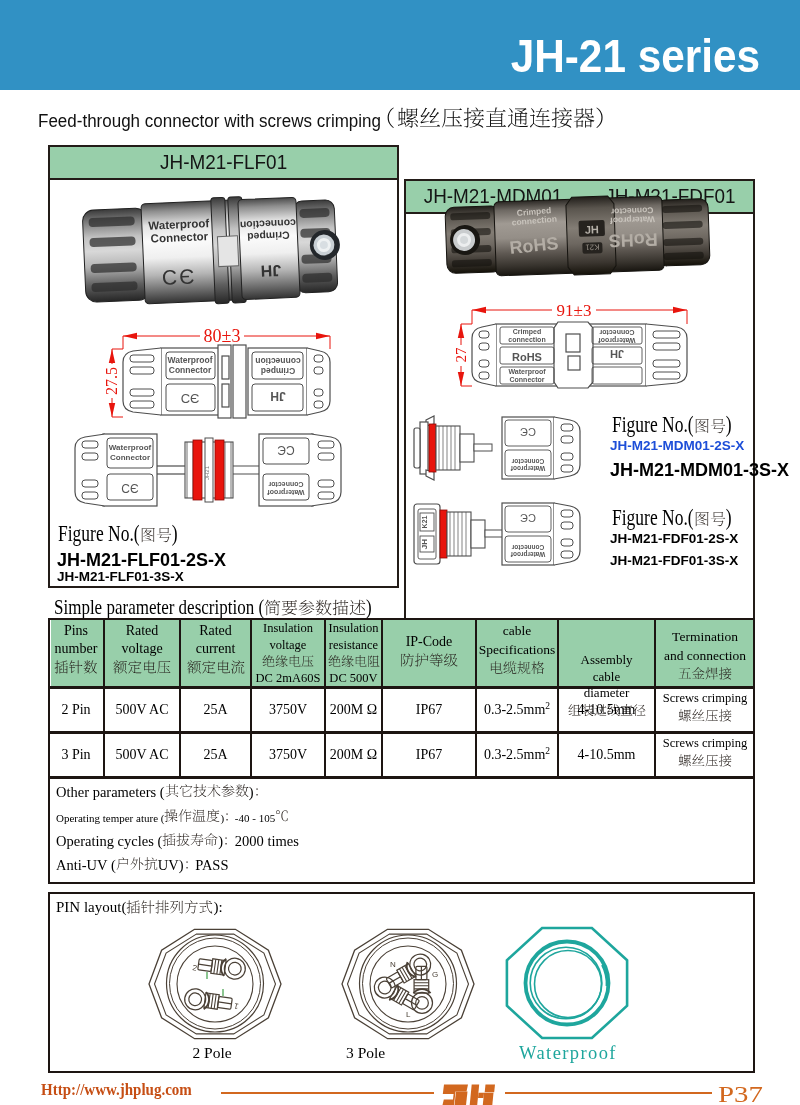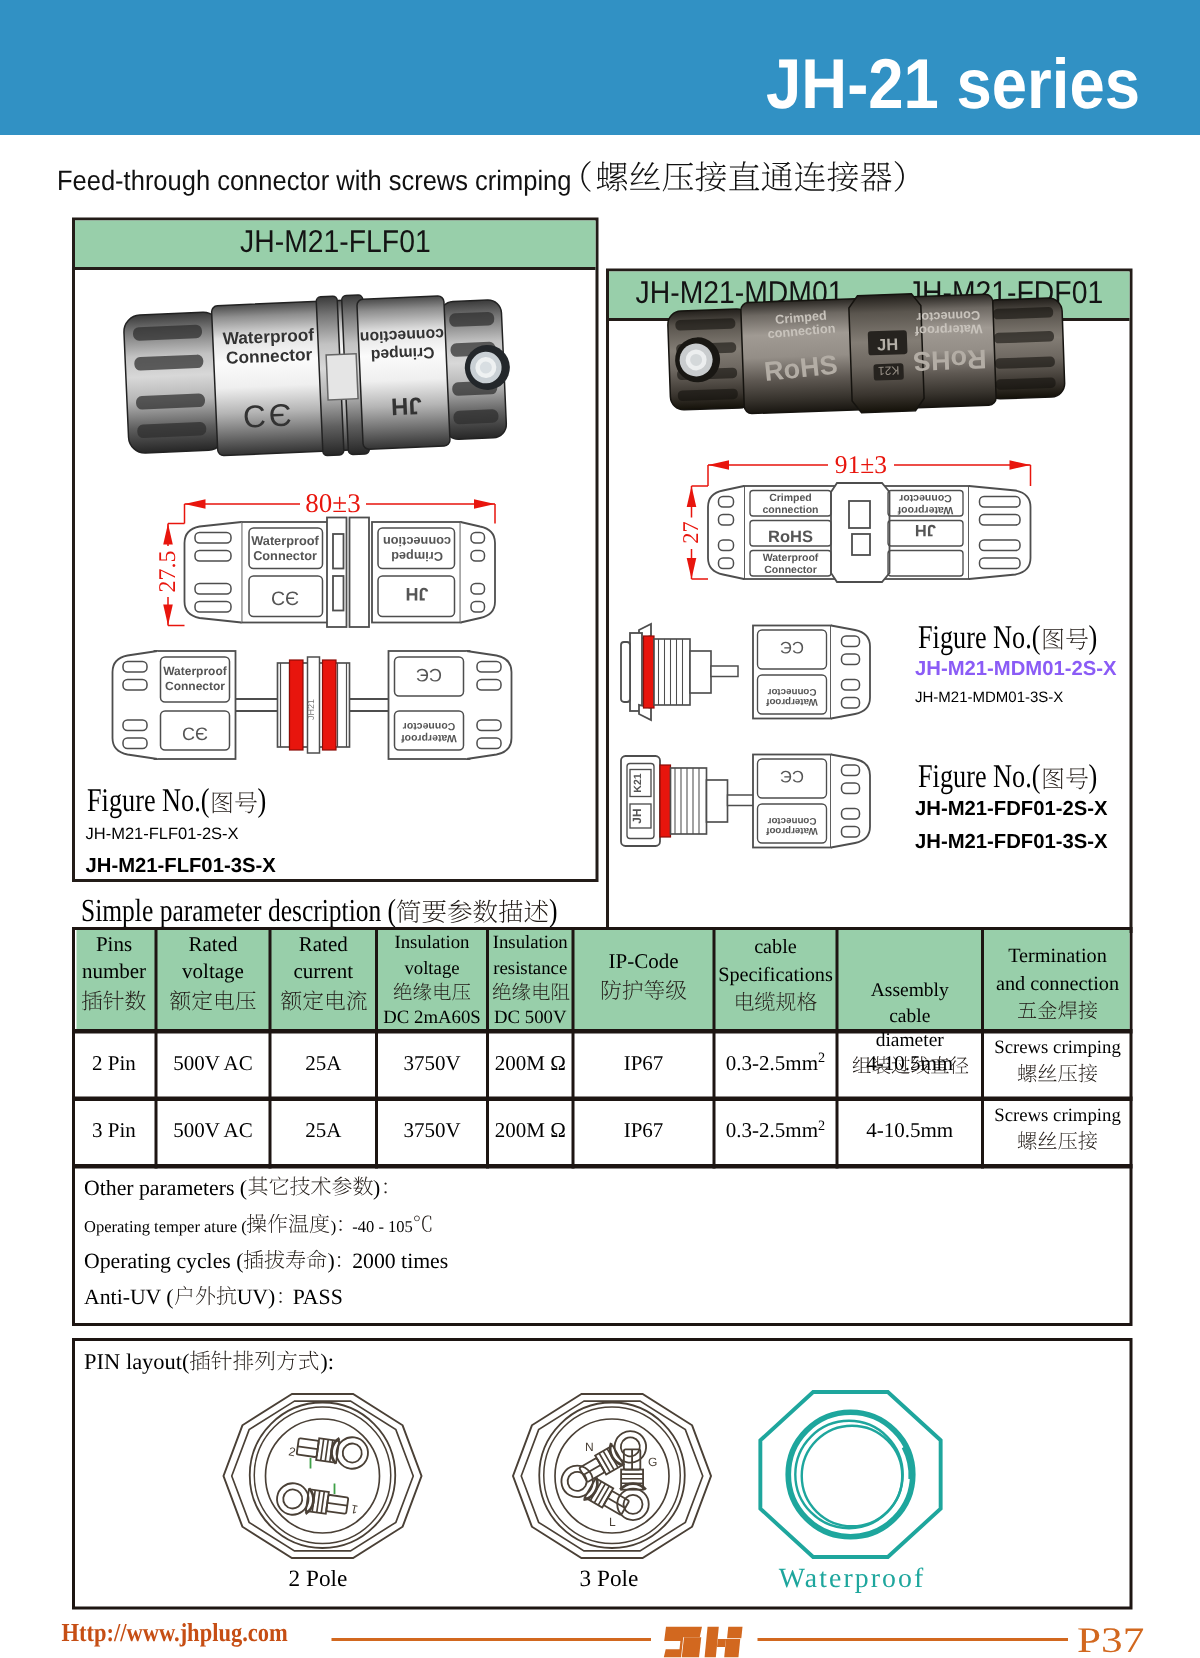--- a/index.html
+++ b/index.html
@@ -173,21 +173,21 @@
 <path d="M114,14 v56 M120,14 v56 M126,14 v56 M146,14 v56 M152,14 v56 M158,14 v56" stroke-width="0.8"></path>
 </g>
 <rect x="120" y="12" width="9" height="60" fill="#e8150d" stroke="#8d0c07" stroke-width="0.8"></rect>
 <rect x="142" y="12" width="9" height="60" fill="#e8150d" stroke="#8d0c07" stroke-width="0.8"></rect>
 <rect x="132" y="10" width="8" height="64" fill="#fff" stroke="#4e4e4e" stroke-width="1"></rect>
 <text x="136" y="45" font-size="6" fill="#777" text-anchor="middle" transform="rotate(-90 136 45)" font-family="Liberation Sans">JH21</text>
 </svg>
 <div class="abs serif" style="left:58px;top:525px;font-size:17.5px;color:#000;"><span style="display:inline-block;transform:scale(1,1.26);transform-origin:0 78%;">Figure No.(</span><svg width="32" height="20" viewBox="0 0 32 20" style="vertical-align:-4.0px" xmlns="http://www.w3.org/2000/svg">
       <path transform="translate(0,16.0)" d="M2.5 0.9Q2.5 0.9 2.5 1.0Q2.4 1.1 2.3 1.1Q2.2 1.2 2.0 1.2H1.8V-12.5V-12.9L2.6 -12.5H13.7V-12.0H2.5ZM13.2 -12.5 13.7 -13.0 14.8 -12.2Q14.8 -12.1 14.6 -12.0Q14.4 -11.9 14.1 -11.9V0.8Q14.1 0.8 14.0 0.9Q13.9 1.0 13.8 1.0Q13.6 1.1 13.5 1.1H13.4V-12.5ZM7.4 -11.3Q7.3 -11.1 6.8 -11.2Q6.5 -10.5 6.0 -9.7Q5.6 -8.9 4.9 -8.2Q4.3 -7.5 3.6 -6.9L3.4 -7.1Q4.1 -7.8 4.6 -8.6Q5.1 -9.4 5.5 -10.2Q5.9 -11.0 6.2 -11.8ZM6.7 -5.1Q7.7 -5.1 8.4 -5.0Q9.0 -4.8 9.4 -4.6Q9.8 -4.4 10.0 -4.2Q10.1 -4.0 10.1 -3.9Q10.1 -3.7 10.0 -3.6Q9.9 -3.5 9.7 -3.6Q9.3 -3.9 8.5 -4.2Q7.7 -4.6 6.7 -4.8ZM5.0 -3.2Q6.7 -3.0 7.9 -2.8Q9.0 -2.5 9.8 -2.2Q10.5 -1.9 10.8 -1.6Q11.2 -1.3 11.2 -1.1Q11.3 -0.9 11.1 -0.8Q11.0 -0.6 10.7 -0.7Q10.3 -1.1 9.4 -1.5Q8.5 -1.9 7.4 -2.3Q6.2 -2.6 4.9 -2.9ZM5.7 -9.7Q6.4 -8.6 7.5 -7.8Q8.6 -6.9 10.0 -6.3Q11.4 -5.8 12.9 -5.5L12.9 -5.3Q12.7 -5.3 12.5 -5.1Q12.3 -4.9 12.2 -4.7Q10.0 -5.3 8.2 -6.5Q6.4 -7.7 5.4 -9.6ZM10.3 -10.2 10.9 -10.7 11.8 -9.8Q11.7 -9.7 11.6 -9.7Q11.4 -9.7 11.1 -9.7Q9.9 -7.9 7.9 -6.5Q5.9 -5.1 3.3 -4.3L3.1 -4.6Q4.7 -5.2 6.1 -6.0Q7.6 -6.9 8.7 -7.9Q9.8 -9.0 10.4 -10.2ZM10.7 -10.2V-9.7H5.6L6.1 -10.2ZM13.7 -0.3V0.1H2.2V-0.3Z M21.7 -6.5Q21.6 -6.1 21.4 -5.6Q21.1 -5.0 20.9 -4.4Q20.6 -3.9 20.4 -3.5H20.6L20.1 -3.1L19.3 -3.9Q19.5 -4.0 19.7 -4.1Q20.0 -4.2 20.2 -4.2L19.8 -3.7Q20.0 -4.0 20.2 -4.6Q20.4 -5.1 20.7 -5.6Q20.9 -6.2 21.0 -6.5ZM28.0 -4.0 28.5 -4.5 29.5 -3.6Q29.3 -3.5 28.8 -3.4Q28.7 -2.5 28.5 -1.6Q28.2 -0.8 27.9 -0.2Q27.6 0.4 27.2 0.7Q26.9 0.9 26.5 1.1Q26.0 1.2 25.5 1.2Q25.5 1.0 25.5 0.9Q25.4 0.7 25.2 0.6Q25.0 0.5 24.5 0.4Q24.0 0.3 23.5 0.3L23.5 -0.0Q23.9 0.0 24.4 0.1Q25.0 0.1 25.5 0.1Q26.0 0.2 26.2 0.2Q26.4 0.2 26.6 0.1Q26.7 0.1 26.9 0.0Q27.1 -0.2 27.4 -0.8Q27.6 -1.3 27.9 -2.2Q28.1 -3.0 28.2 -4.0ZM28.7 -4.0V-3.5H20.1L20.3 -4.0ZM30.0 -7.5Q30.0 -7.5 30.1 -7.4Q30.2 -7.3 30.4 -7.1Q30.6 -7.0 30.8 -6.8Q31.1 -6.6 31.2 -6.4Q31.2 -6.2 30.8 -6.2H17.0L16.8 -6.6H29.3ZM27.6 -12.6 28.1 -13.1 29.2 -12.3Q29.1 -12.2 28.9 -12.1Q28.7 -12.0 28.5 -12.0V-8.0Q28.5 -8.0 28.4 -7.9Q28.3 -7.9 28.1 -7.8Q28.0 -7.8 27.9 -7.8H27.8V-12.6ZM20.3 -7.8Q20.3 -7.8 20.2 -7.7Q20.1 -7.6 20.0 -7.6Q19.8 -7.5 19.7 -7.5H19.6V-12.6V-13.0L20.4 -12.6H28.3V-12.1H20.3ZM28.2 -9.0V-8.5H20.0V-9.0Z" fill="#231c18"></path>
     </svg><span style="display:inline-block;transform:scale(1,1.26);transform-origin:0 78%;">)</span></div>
-<div class="abs" style="left:57px;top:550px;font-size:11px;font-weight:normal;color:#000;">JH-M21-FLF01-2S-X</div>
+<div class="abs" style="left:57px;top:550px;font-size:18px;font-weight:bold;color:#000;">JH-M21-FLF01-2S-X</div>
 <div class="abs" style="left:57px;top:569px;font-size:13.5px;font-weight:bold;color:#000;">JH-M21-FLF01-3S-X</div>
 <svg class="abs" style="left:445px;top:195px" width="265" height="82" viewBox="0 0 265 82" xmlns="http://www.w3.org/2000/svg">
 <defs>
 <linearGradient id="pgC" x1="0" y1="0" x2="0" y2="1">
  <stop offset="0" stop-color="#2b2824"></stop>
         <stop offset="0.12" stop-color="#6e6963"></stop>
  <stop offset="0.3" stop-color="#a09a93"></stop>
         <stop offset="0.5" stop-color="#948e87"></stop>
  <stop offset="0.7" stop-color="#5f5953"></stop>
         <stop offset="0.88" stop-color="#37332d"></stop>
@@ -356,22 +356,22 @@
 <path d="M78,0 L62,3 Q52,5 52,14 L52,48 Q52,57 62,59 L78,62" fill="#fff" stroke="#4e4e4e" stroke-width="1.2" transform="rotate(180 65.0 31.0)"></path>
       <rect x="59" y="7" width="12" height="7" rx="3" fill="none" stroke="#4e4e4e" stroke-width="1"></rect>
       <rect x="59" y="19" width="12" height="7" rx="3" fill="none" stroke="#4e4e4e" stroke-width="1"></rect>
       <rect x="59" y="36" width="12" height="7" rx="3" fill="none" stroke="#4e4e4e" stroke-width="1"></rect>
       <rect x="59" y="48" width="12" height="7" rx="3" fill="none" stroke="#4e4e4e" stroke-width="1"></rect>
 </g>
 </svg>
 <div class="abs serif" style="left:612px;top:416px;font-size:17.5px;color:#000;"><span style="display:inline-block;transform:scale(1,1.26);transform-origin:0 78%;">Figure No.(</span><svg width="32" height="20" viewBox="0 0 32 20" style="vertical-align:-4.0px" xmlns="http://www.w3.org/2000/svg">
       <path transform="translate(0,16.0)" d="M2.5 0.9Q2.5 0.9 2.5 1.0Q2.4 1.1 2.3 1.1Q2.2 1.2 2.0 1.2H1.8V-12.5V-12.9L2.6 -12.5H13.7V-12.0H2.5ZM13.2 -12.5 13.7 -13.0 14.8 -12.2Q14.8 -12.1 14.6 -12.0Q14.4 -11.9 14.1 -11.9V0.8Q14.1 0.8 14.0 0.9Q13.9 1.0 13.8 1.0Q13.6 1.1 13.5 1.1H13.4V-12.5ZM7.4 -11.3Q7.3 -11.1 6.8 -11.2Q6.5 -10.5 6.0 -9.7Q5.6 -8.9 4.9 -8.2Q4.3 -7.5 3.6 -6.9L3.4 -7.1Q4.1 -7.8 4.6 -8.6Q5.1 -9.4 5.5 -10.2Q5.9 -11.0 6.2 -11.8ZM6.7 -5.1Q7.7 -5.1 8.4 -5.0Q9.0 -4.8 9.4 -4.6Q9.8 -4.4 10.0 -4.2Q10.1 -4.0 10.1 -3.9Q10.1 -3.7 10.0 -3.6Q9.9 -3.5 9.7 -3.6Q9.3 -3.9 8.5 -4.2Q7.7 -4.6 6.7 -4.8ZM5.0 -3.2Q6.7 -3.0 7.9 -2.8Q9.0 -2.5 9.8 -2.2Q10.5 -1.9 10.8 -1.6Q11.2 -1.3 11.2 -1.1Q11.3 -0.9 11.1 -0.8Q11.0 -0.6 10.7 -0.7Q10.3 -1.1 9.4 -1.5Q8.5 -1.9 7.4 -2.3Q6.2 -2.6 4.9 -2.9ZM5.7 -9.7Q6.4 -8.6 7.5 -7.8Q8.6 -6.9 10.0 -6.3Q11.4 -5.8 12.9 -5.5L12.9 -5.3Q12.7 -5.3 12.5 -5.1Q12.3 -4.9 12.2 -4.7Q10.0 -5.3 8.2 -6.5Q6.4 -7.7 5.4 -9.6ZM10.3 -10.2 10.9 -10.7 11.8 -9.8Q11.7 -9.7 11.6 -9.7Q11.4 -9.7 11.1 -9.7Q9.9 -7.9 7.9 -6.5Q5.9 -5.1 3.3 -4.3L3.1 -4.6Q4.7 -5.2 6.1 -6.0Q7.6 -6.9 8.7 -7.9Q9.8 -9.0 10.4 -10.2ZM10.7 -10.2V-9.7H5.6L6.1 -10.2ZM13.7 -0.3V0.1H2.2V-0.3Z M21.7 -6.5Q21.6 -6.1 21.4 -5.6Q21.1 -5.0 20.9 -4.4Q20.6 -3.9 20.4 -3.5H20.6L20.1 -3.1L19.3 -3.9Q19.5 -4.0 19.7 -4.1Q20.0 -4.2 20.2 -4.2L19.8 -3.7Q20.0 -4.0 20.2 -4.6Q20.4 -5.1 20.7 -5.6Q20.9 -6.2 21.0 -6.5ZM28.0 -4.0 28.5 -4.5 29.5 -3.6Q29.3 -3.5 28.8 -3.4Q28.7 -2.5 28.5 -1.6Q28.2 -0.8 27.9 -0.2Q27.6 0.4 27.2 0.7Q26.9 0.9 26.5 1.1Q26.0 1.2 25.5 1.2Q25.5 1.0 25.5 0.9Q25.4 0.7 25.2 0.6Q25.0 0.5 24.5 0.4Q24.0 0.3 23.5 0.3L23.5 -0.0Q23.9 0.0 24.4 0.1Q25.0 0.1 25.5 0.1Q26.0 0.2 26.2 0.2Q26.4 0.2 26.6 0.1Q26.7 0.1 26.9 0.0Q27.1 -0.2 27.4 -0.8Q27.6 -1.3 27.9 -2.2Q28.1 -3.0 28.2 -4.0ZM28.7 -4.0V-3.5H20.1L20.3 -4.0ZM30.0 -7.5Q30.0 -7.5 30.1 -7.4Q30.2 -7.3 30.4 -7.1Q30.6 -7.0 30.8 -6.8Q31.1 -6.6 31.2 -6.4Q31.2 -6.2 30.8 -6.2H17.0L16.8 -6.6H29.3ZM27.6 -12.6 28.1 -13.1 29.2 -12.3Q29.1 -12.2 28.9 -12.1Q28.7 -12.0 28.5 -12.0V-8.0Q28.5 -8.0 28.4 -7.9Q28.3 -7.9 28.1 -7.8Q28.0 -7.8 27.9 -7.8H27.8V-12.6ZM20.3 -7.8Q20.3 -7.8 20.2 -7.7Q20.1 -7.6 20.0 -7.6Q19.8 -7.5 19.7 -7.5H19.6V-12.6V-13.0L20.4 -12.6H28.3V-12.1H20.3ZM28.2 -9.0V-8.5H20.0V-9.0Z" fill="#231c18"></path>
     </svg><span style="display:inline-block;transform:scale(1,1.26);transform-origin:0 78%;">)</span></div>
-<div class="abs" style="left:610px;top:438px;font-size:13.5px;font-weight:bold;color:#8b5cf6;">JH-M21-MDM01-2S-X</div>
-<div class="abs" style="left:610px;top:460px;font-size:10px;font-weight:normal;color:#000;">JH-M21-MDM01-3S-X</div>
+<div class="abs" style="left:610px;top:438px;font-size:13.5px;font-weight:bold;color:#1d4ed8;">JH-M21-MDM01-2S-X</div>
+<div class="abs" style="left:610px;top:460px;font-size:18px;font-weight:bold;color:#000;">JH-M21-MDM01-3S-X</div>
 <div class="abs serif" style="left:612px;top:509px;font-size:17.5px;color:#000;"><span style="display:inline-block;transform:scale(1,1.26);transform-origin:0 78%;">Figure No.(</span><svg width="32" height="20" viewBox="0 0 32 20" style="vertical-align:-4.0px" xmlns="http://www.w3.org/2000/svg">
       <path transform="translate(0,16.0)" d="M2.5 0.9Q2.5 0.9 2.5 1.0Q2.4 1.1 2.3 1.1Q2.2 1.2 2.0 1.2H1.8V-12.5V-12.9L2.6 -12.5H13.7V-12.0H2.5ZM13.2 -12.5 13.7 -13.0 14.8 -12.2Q14.8 -12.1 14.6 -12.0Q14.4 -11.9 14.1 -11.9V0.8Q14.1 0.8 14.0 0.9Q13.9 1.0 13.8 1.0Q13.6 1.1 13.5 1.1H13.4V-12.5ZM7.4 -11.3Q7.3 -11.1 6.8 -11.2Q6.5 -10.5 6.0 -9.7Q5.6 -8.9 4.9 -8.2Q4.3 -7.5 3.6 -6.9L3.4 -7.1Q4.1 -7.8 4.6 -8.6Q5.1 -9.4 5.5 -10.2Q5.9 -11.0 6.2 -11.8ZM6.7 -5.1Q7.7 -5.1 8.4 -5.0Q9.0 -4.8 9.4 -4.6Q9.8 -4.4 10.0 -4.2Q10.1 -4.0 10.1 -3.9Q10.1 -3.7 10.0 -3.6Q9.9 -3.5 9.7 -3.6Q9.3 -3.9 8.5 -4.2Q7.7 -4.6 6.7 -4.8ZM5.0 -3.2Q6.7 -3.0 7.9 -2.8Q9.0 -2.5 9.8 -2.2Q10.5 -1.9 10.8 -1.6Q11.2 -1.3 11.2 -1.1Q11.3 -0.9 11.1 -0.8Q11.0 -0.6 10.7 -0.7Q10.3 -1.1 9.4 -1.5Q8.5 -1.9 7.4 -2.3Q6.2 -2.6 4.9 -2.9ZM5.7 -9.7Q6.4 -8.6 7.5 -7.8Q8.6 -6.9 10.0 -6.3Q11.4 -5.8 12.9 -5.5L12.9 -5.3Q12.7 -5.3 12.5 -5.1Q12.3 -4.9 12.2 -4.7Q10.0 -5.3 8.2 -6.5Q6.4 -7.7 5.4 -9.6ZM10.3 -10.2 10.9 -10.7 11.8 -9.8Q11.7 -9.7 11.6 -9.7Q11.4 -9.7 11.1 -9.7Q9.9 -7.9 7.9 -6.5Q5.9 -5.1 3.3 -4.3L3.1 -4.6Q4.7 -5.2 6.1 -6.0Q7.6 -6.9 8.7 -7.9Q9.8 -9.0 10.4 -10.2ZM10.7 -10.2V-9.7H5.6L6.1 -10.2ZM13.7 -0.3V0.1H2.2V-0.3Z M21.7 -6.5Q21.6 -6.1 21.4 -5.6Q21.1 -5.0 20.9 -4.4Q20.6 -3.9 20.4 -3.5H20.6L20.1 -3.1L19.3 -3.9Q19.5 -4.0 19.7 -4.1Q20.0 -4.2 20.2 -4.2L19.8 -3.7Q20.0 -4.0 20.2 -4.6Q20.4 -5.1 20.7 -5.6Q20.9 -6.2 21.0 -6.5ZM28.0 -4.0 28.5 -4.5 29.5 -3.6Q29.3 -3.5 28.8 -3.4Q28.7 -2.5 28.5 -1.6Q28.2 -0.8 27.9 -0.2Q27.6 0.4 27.2 0.7Q26.9 0.9 26.5 1.1Q26.0 1.2 25.5 1.2Q25.5 1.0 25.5 0.9Q25.4 0.7 25.2 0.6Q25.0 0.5 24.5 0.4Q24.0 0.3 23.5 0.3L23.5 -0.0Q23.9 0.0 24.4 0.1Q25.0 0.1 25.5 0.1Q26.0 0.2 26.2 0.2Q26.4 0.2 26.6 0.1Q26.7 0.1 26.9 0.0Q27.1 -0.2 27.4 -0.8Q27.6 -1.3 27.9 -2.2Q28.1 -3.0 28.2 -4.0ZM28.7 -4.0V-3.5H20.1L20.3 -4.0ZM30.0 -7.5Q30.0 -7.5 30.1 -7.4Q30.2 -7.3 30.4 -7.1Q30.6 -7.0 30.8 -6.8Q31.1 -6.6 31.2 -6.4Q31.2 -6.2 30.8 -6.2H17.0L16.8 -6.6H29.3ZM27.6 -12.6 28.1 -13.1 29.2 -12.3Q29.1 -12.2 28.9 -12.1Q28.7 -12.0 28.5 -12.0V-8.0Q28.5 -8.0 28.4 -7.9Q28.3 -7.9 28.1 -7.8Q28.0 -7.8 27.9 -7.8H27.8V-12.6ZM20.3 -7.8Q20.3 -7.8 20.2 -7.7Q20.1 -7.6 20.0 -7.6Q19.8 -7.5 19.7 -7.5H19.6V-12.6V-13.0L20.4 -12.6H28.3V-12.1H20.3ZM28.2 -9.0V-8.5H20.0V-9.0Z" fill="#231c18"></path>
     </svg><span style="display:inline-block;transform:scale(1,1.26);transform-origin:0 78%;">)</span></div>
 <div class="abs" style="left:610px;top:531px;font-size:13.5px;font-weight:bold;color:#000;">JH-M21-FDF01-2S-X</div>
 <div class="abs" style="left:610px;top:553px;font-size:13.5px;font-weight:bold;color:#000;">JH-M21-FDF01-3S-X</div>
 <div class="abs serif" style="left:54px;top:597px;font-size:17px;color:#000;"><span style="display:inline-block;transform:scale(1,1.26);transform-origin:0 78%;">Simple parameter description (</span><svg width="102" height="21" viewBox="0 0 102 21" style="vertical-align:-4.2px" xmlns="http://www.w3.org/2000/svg">
       <path transform="translate(0,17.0)" d="M15.0 -13.1Q15.0 -13.1 15.1 -13.0Q15.3 -12.9 15.5 -12.7Q15.7 -12.6 15.9 -12.4Q16.1 -12.2 16.3 -12.0Q16.2 -11.7 15.8 -11.7H9.7V-12.2H14.3ZM7.6 -13.0Q7.6 -13.0 7.8 -12.8Q8.0 -12.7 8.2 -12.5Q8.5 -12.2 8.7 -12.0Q8.6 -11.7 8.3 -11.7H2.9V-12.2H7.0ZM11.4 -12.0Q12.0 -11.8 12.4 -11.5Q12.7 -11.3 12.9 -11.0Q13.1 -10.7 13.1 -10.5Q13.1 -10.3 13.0 -10.1Q12.9 -9.9 12.7 -9.9Q12.5 -9.9 12.3 -10.0Q12.3 -10.5 11.9 -11.0Q11.6 -11.6 11.2 -11.9ZM11.5 -13.7Q11.4 -13.6 11.3 -13.5Q11.1 -13.4 10.8 -13.5Q10.3 -12.4 9.6 -11.4Q9.0 -10.5 8.2 -9.8L7.9 -10.0Q8.6 -10.8 9.2 -11.9Q9.8 -13.0 10.2 -14.2ZM4.5 -12.0Q5.1 -11.7 5.5 -11.5Q5.8 -11.2 6.0 -10.9Q6.2 -10.6 6.2 -10.4Q6.2 -10.1 6.1 -10.0Q6.0 -9.8 5.8 -9.8Q5.7 -9.8 5.5 -9.9Q5.4 -10.4 5.1 -11.0Q4.7 -11.5 4.3 -11.8ZM4.8 -13.8Q4.7 -13.7 4.6 -13.6Q4.4 -13.5 4.1 -13.5Q3.6 -12.1 2.7 -10.7Q1.9 -9.4 1.0 -8.4L0.7 -8.6Q1.2 -9.3 1.7 -10.2Q2.3 -11.1 2.7 -12.2Q3.2 -13.2 3.5 -14.3ZM14.0 -9.4V-8.8H6.1L6.0 -9.4ZM3.3 -10.4Q4.0 -10.1 4.5 -9.8Q4.9 -9.5 5.1 -9.1Q5.3 -8.8 5.3 -8.5Q5.4 -8.3 5.3 -8.1Q5.2 -7.9 5.0 -7.9Q4.8 -7.8 4.6 -8.0Q4.5 -8.4 4.3 -8.8Q4.1 -9.2 3.8 -9.6Q3.5 -10.0 3.1 -10.2ZM3.8 -8.3Q3.8 -8.1 3.7 -8.0Q3.5 -7.9 3.2 -7.8V0.9Q3.2 1.0 3.1 1.1Q3.0 1.1 2.9 1.2Q2.8 1.2 2.6 1.2H2.4V-8.4ZM13.5 -9.4 14.0 -9.9 15.2 -9.0Q15.1 -8.9 14.9 -8.8Q14.7 -8.7 14.4 -8.7V-0.1Q14.4 0.2 14.3 0.5Q14.2 0.8 13.9 1.0Q13.6 1.2 12.9 1.2Q12.9 1.1 12.8 0.9Q12.7 0.7 12.5 0.6Q12.3 0.5 11.9 0.5Q11.6 0.4 11.0 0.3V0.0Q11.0 0.0 11.3 0.1Q11.5 0.1 12.0 0.1Q12.4 0.1 12.7 0.2Q13.1 0.2 13.2 0.2Q13.5 0.2 13.6 0.1Q13.7 0.0 13.7 -0.2V-9.4ZM10.8 -1.9V-1.4H6.1V-1.9ZM10.8 -6.9V-6.4H6.1V-6.9ZM10.8 -4.4V-3.9H6.1V-4.4ZM10.2 -6.9 10.7 -7.5 11.8 -6.6Q11.7 -6.5 11.5 -6.4Q11.4 -6.4 11.1 -6.3V-0.8Q11.1 -0.8 11.0 -0.7Q10.9 -0.6 10.8 -0.6Q10.6 -0.5 10.5 -0.5H10.4V-6.9ZM5.7 -7.4 6.6 -6.9H6.4V-0.6Q6.4 -0.6 6.3 -0.4Q6.1 -0.3 5.8 -0.3H5.7V-6.9Z M21.6 -2.5Q23.8 -2.1 25.5 -1.7Q27.1 -1.4 28.3 -1.0Q29.5 -0.6 30.2 -0.3Q31.0 0.0 31.3 0.3Q31.7 0.5 31.9 0.7Q32.0 0.9 31.9 1.0Q31.8 1.1 31.6 1.1Q31.4 1.1 31.1 1.0Q30.1 0.4 28.5 -0.1Q27.0 -0.7 25.1 -1.2Q23.2 -1.7 21.1 -2.2ZM21.1 -2.2Q21.5 -2.6 22.0 -3.2Q22.6 -3.9 23.1 -4.6Q23.6 -5.3 24.1 -5.9Q24.6 -6.6 24.8 -7.0L26.1 -6.5Q26.0 -6.3 25.8 -6.3Q25.6 -6.2 25.2 -6.3L25.5 -6.5Q25.2 -6.1 24.8 -5.5Q24.4 -5.0 23.9 -4.4Q23.4 -3.8 22.9 -3.2Q22.4 -2.6 22.0 -2.2ZM29.1 -4.7Q28.6 -3.5 27.9 -2.6Q27.3 -1.7 26.3 -1.0Q25.4 -0.4 24.1 0.1Q22.9 0.6 21.3 0.9Q19.7 1.2 17.8 1.3L17.7 1.0Q20.6 0.6 22.7 -0.0Q24.8 -0.7 26.2 -1.9Q27.6 -3.1 28.3 -5.0H29.1ZM31.9 -5.9Q31.9 -5.9 32.0 -5.8Q32.1 -5.7 32.4 -5.6Q32.6 -5.4 32.8 -5.2Q33.0 -5.0 33.2 -4.8Q33.1 -4.6 32.8 -4.6H18.0L17.8 -5.1H31.2ZM20.3 -6.6Q20.3 -6.6 20.2 -6.5Q20.1 -6.5 20.0 -6.4Q19.9 -6.4 19.7 -6.4H19.6V-10.9V-11.4L20.4 -10.9H31.0V-10.4H20.3ZM30.4 -10.9 31.0 -11.5 32.1 -10.6Q32.0 -10.5 31.8 -10.4Q31.6 -10.3 31.4 -10.3V-6.9Q31.4 -6.8 31.3 -6.7Q31.1 -6.7 31.0 -6.6Q30.9 -6.5 30.7 -6.5H30.6V-10.9ZM31.0 -7.8V-7.3H20.1V-7.8ZM27.7 -13.1V-7.4H26.9V-13.1ZM24.0 -13.1V-7.4H23.2V-13.1ZM31.8 -14.0Q31.8 -14.0 32.0 -13.9Q32.1 -13.8 32.3 -13.6Q32.5 -13.5 32.7 -13.3Q32.9 -13.1 33.1 -12.9Q33.1 -12.6 32.7 -12.6H18.1L17.9 -13.1H31.1Z M42.7 -13.4Q42.7 -13.3 42.4 -13.2Q42.2 -13.2 41.8 -13.3L42.2 -13.4Q41.8 -13.1 41.2 -12.7Q40.6 -12.3 39.9 -11.9Q39.1 -11.4 38.3 -11.1Q37.6 -10.7 36.8 -10.4L36.8 -10.6H37.3Q37.3 -10.2 37.2 -10.0Q37.1 -9.7 37.0 -9.6L36.3 -10.7Q36.3 -10.7 36.4 -10.8Q36.6 -10.8 36.7 -10.8Q37.3 -11.1 38.0 -11.5Q38.7 -11.9 39.4 -12.4Q40.1 -12.9 40.6 -13.3Q41.2 -13.8 41.5 -14.1ZM36.7 -10.8Q37.4 -10.8 38.6 -10.8Q39.7 -10.8 41.1 -10.9Q42.6 -10.9 44.2 -11.0Q45.8 -11.1 47.5 -11.2L47.5 -10.9Q45.7 -10.6 43.0 -10.4Q40.3 -10.1 37.0 -9.9ZM48.4 -2.3Q48.2 -2.1 47.8 -2.4Q46.9 -1.7 45.6 -1.1Q44.3 -0.5 42.8 0.0Q41.3 0.5 39.7 0.8Q38.1 1.1 36.6 1.3L36.5 1.0Q38.0 0.7 39.5 0.3Q41.1 -0.1 42.5 -0.6Q44.0 -1.1 45.3 -1.8Q46.5 -2.5 47.4 -3.2ZM46.2 -4.3Q46.1 -4.1 45.6 -4.3Q44.9 -3.7 43.9 -3.2Q42.9 -2.7 41.8 -2.2Q40.6 -1.8 39.4 -1.4Q38.2 -1.0 37.0 -0.8L36.9 -1.1Q38.0 -1.4 39.2 -1.8Q40.3 -2.2 41.4 -2.8Q42.6 -3.3 43.5 -3.9Q44.5 -4.5 45.2 -5.1ZM44.1 -6.5Q44.0 -6.2 43.5 -6.4Q43.0 -5.8 42.2 -5.3Q41.5 -4.7 40.6 -4.3Q39.6 -3.8 38.7 -3.4Q37.7 -3.0 36.7 -2.8L36.6 -3.0Q37.5 -3.4 38.4 -3.8Q39.3 -4.2 40.2 -4.8Q41.0 -5.3 41.8 -5.9Q42.5 -6.5 43.0 -7.2ZM44.5 -8.3Q45.2 -7.5 46.2 -6.8Q47.2 -6.1 48.3 -5.6Q49.5 -5.0 50.5 -4.7L50.5 -4.5Q50.2 -4.5 50.0 -4.4Q49.8 -4.2 49.7 -3.9Q48.7 -4.4 47.7 -5.0Q46.7 -5.6 45.8 -6.4Q44.9 -7.2 44.3 -8.1ZM42.8 -9.7Q42.7 -9.6 42.6 -9.5Q42.4 -9.5 42.1 -9.5Q41.4 -8.5 40.3 -7.4Q39.2 -6.3 37.8 -5.3Q36.4 -4.3 34.8 -3.7L34.6 -3.9Q36.1 -4.7 37.4 -5.7Q38.8 -6.8 39.8 -8.0Q40.9 -9.2 41.5 -10.3ZM48.9 -9.2Q48.9 -9.2 49.0 -9.1Q49.2 -9.0 49.4 -8.8Q49.6 -8.7 49.8 -8.5Q50.0 -8.3 50.2 -8.1Q50.1 -7.8 49.8 -7.8H35.0L34.9 -8.3H48.2ZM44.8 -12.8Q45.9 -12.5 46.6 -12.1Q47.3 -11.6 47.8 -11.2Q48.2 -10.8 48.4 -10.5Q48.6 -10.2 48.5 -9.9Q48.5 -9.7 48.3 -9.6Q48.2 -9.6 47.9 -9.7Q47.7 -10.2 47.1 -10.7Q46.5 -11.3 45.9 -11.8Q45.2 -12.3 44.6 -12.6Z M58.6 -5.0V-4.5H51.9L51.7 -5.0ZM58.1 -5.0 58.6 -5.5 59.6 -4.6Q59.4 -4.4 58.9 -4.4Q58.4 -3.0 57.6 -1.9Q56.7 -0.7 55.4 0.0Q54.1 0.8 52.1 1.2L52.0 1.0Q54.8 0.2 56.2 -1.3Q57.7 -2.7 58.2 -5.0ZM53.0 -2.7Q54.3 -2.5 55.3 -2.2Q56.2 -2.0 56.9 -1.7Q57.5 -1.4 57.9 -1.1Q58.3 -0.8 58.5 -0.6Q58.7 -0.3 58.7 -0.1Q58.7 0.1 58.6 0.1Q58.4 0.2 58.2 0.1Q57.8 -0.3 57.2 -0.7Q56.5 -1.1 55.8 -1.4Q55.0 -1.8 54.3 -2.0Q53.5 -2.3 52.8 -2.4ZM52.8 -2.4Q53.1 -2.8 53.5 -3.3Q53.8 -3.9 54.2 -4.5Q54.5 -5.2 54.8 -5.7Q55.1 -6.3 55.2 -6.7L56.6 -6.3Q56.5 -6.1 56.3 -6.0Q56.1 -5.9 55.7 -6.0L56.0 -6.2Q55.7 -5.7 55.4 -5.0Q55.0 -4.4 54.5 -3.7Q54.1 -3.0 53.7 -2.4ZM66.2 -11.2Q66.2 -11.2 66.3 -11.1Q66.5 -11.0 66.6 -10.8Q66.8 -10.7 67.1 -10.5Q67.3 -10.3 67.5 -10.1Q67.4 -9.8 67.0 -9.8H61.1V-10.3H65.5ZM63.2 -13.8Q63.1 -13.6 63.0 -13.5Q62.8 -13.4 62.5 -13.4Q62.1 -11.3 61.3 -9.3Q60.6 -7.3 59.5 -6.0L59.2 -6.1Q59.8 -7.1 60.3 -8.4Q60.8 -9.7 61.1 -11.2Q61.5 -12.6 61.7 -14.1ZM65.8 -10.3Q65.6 -8.2 65.2 -6.5Q64.7 -4.7 63.9 -3.3Q63.0 -1.9 61.7 -0.8Q60.3 0.3 58.4 1.2L58.2 1.0Q60.0 0.0 61.2 -1.1Q62.4 -2.3 63.2 -3.7Q64.0 -5.1 64.4 -6.7Q64.8 -8.4 64.9 -10.3ZM61.1 -10.0Q61.5 -7.7 62.2 -5.7Q63.0 -3.7 64.2 -2.1Q65.5 -0.5 67.5 0.6L67.4 0.7Q67.2 0.8 67.0 0.9Q66.7 1.0 66.6 1.3Q64.8 0.1 63.6 -1.6Q62.5 -3.2 61.8 -5.2Q61.2 -7.2 60.8 -9.5ZM59.4 -13.1Q59.4 -13.0 59.2 -12.9Q59.1 -12.8 58.8 -12.9Q58.5 -12.4 58.0 -11.8Q57.6 -11.3 57.3 -10.9L57.0 -11.1Q57.3 -11.6 57.6 -12.3Q57.9 -13.0 58.2 -13.7ZM52.8 -13.4Q53.4 -13.2 53.8 -12.8Q54.2 -12.5 54.4 -12.2Q54.6 -11.9 54.6 -11.6Q54.6 -11.4 54.5 -11.2Q54.4 -11.1 54.2 -11.0Q54.1 -11.0 53.9 -11.2Q53.8 -11.7 53.4 -12.3Q53.0 -12.9 52.6 -13.3ZM56.1 -9.9Q57.1 -9.6 57.7 -9.2Q58.3 -8.9 58.6 -8.5Q58.9 -8.1 59.1 -7.8Q59.2 -7.5 59.2 -7.3Q59.1 -7.1 58.9 -7.1Q58.8 -7.0 58.5 -7.1Q58.3 -7.5 57.9 -8.0Q57.5 -8.5 56.9 -9.0Q56.4 -9.5 55.9 -9.8ZM56.2 -10.4Q55.5 -9.1 54.4 -8.1Q53.3 -7.1 51.8 -6.3L51.6 -6.6Q52.9 -7.4 53.8 -8.5Q54.7 -9.5 55.3 -10.7H56.2ZM56.8 -14.0Q56.8 -13.8 56.7 -13.7Q56.6 -13.6 56.2 -13.5V-7.0Q56.2 -6.9 56.1 -6.8Q56.0 -6.8 55.9 -6.7Q55.8 -6.6 55.7 -6.6H55.5V-14.2ZM59.1 -11.5Q59.1 -11.5 59.3 -11.3Q59.5 -11.2 59.8 -10.9Q60.1 -10.7 60.3 -10.5Q60.2 -10.2 59.9 -10.2H52.0L51.9 -10.7H58.4Z M68.8 -10.6H72.9L73.5 -11.4Q73.5 -11.4 73.6 -11.3Q73.7 -11.2 73.9 -11.0Q74.1 -10.9 74.3 -10.7Q74.5 -10.5 74.7 -10.3Q74.6 -10.1 74.3 -10.1H68.9ZM74.2 -11.4H82.3L83.0 -12.2Q83.0 -12.2 83.1 -12.1Q83.2 -12.0 83.5 -11.9Q83.7 -11.7 83.9 -11.5Q84.1 -11.3 84.3 -11.1Q84.2 -10.9 83.8 -10.9H74.3ZM71.3 -14.2 72.7 -14.0Q72.7 -13.8 72.5 -13.7Q72.4 -13.6 72.1 -13.5V-0.1Q72.1 0.2 72.0 0.5Q71.9 0.8 71.6 1.0Q71.3 1.2 70.7 1.2Q70.7 1.1 70.6 0.9Q70.5 0.7 70.4 0.6Q70.2 0.5 69.9 0.4Q69.6 0.4 69.1 0.3V0.0Q69.1 0.0 69.3 0.1Q69.6 0.1 69.9 0.1Q70.2 0.1 70.5 0.1Q70.8 0.2 70.9 0.2Q71.2 0.2 71.2 0.1Q71.3 0.0 71.3 -0.2ZM68.7 -5.2Q69.2 -5.3 70.1 -5.7Q70.9 -6.0 72.1 -6.5Q73.2 -6.9 74.4 -7.4L74.5 -7.2Q73.6 -6.7 72.4 -6.0Q71.1 -5.3 69.6 -4.5Q69.5 -4.2 69.3 -4.1ZM76.7 -14.0 78.0 -13.8Q78.0 -13.6 77.8 -13.5Q77.7 -13.4 77.4 -13.4V-8.7Q77.4 -8.6 77.3 -8.6Q77.2 -8.5 77.1 -8.4Q77.0 -8.4 76.8 -8.4H76.7ZM80.5 -14.0 81.8 -13.8Q81.8 -13.6 81.6 -13.5Q81.5 -13.4 81.2 -13.4V-8.7Q81.2 -8.6 81.1 -8.6Q81.1 -8.5 80.9 -8.4Q80.8 -8.4 80.6 -8.4H80.5ZM75.1 -4.2H82.8V-3.7H75.1ZM75.1 -0.6H82.8V-0.1H75.1ZM78.5 -7.8H79.2V-0.3H78.5ZM74.6 -7.8V-8.2L75.4 -7.8H82.8V-7.3H75.4V0.7Q75.4 0.7 75.3 0.8Q75.2 0.9 75.0 0.9Q74.9 1.0 74.7 1.0H74.6ZM82.4 -7.8H82.3L82.8 -8.4L83.9 -7.4Q83.8 -7.4 83.6 -7.3Q83.4 -7.2 83.2 -7.1V0.5Q83.2 0.6 83.1 0.7Q83.0 0.7 82.8 0.8Q82.7 0.9 82.5 0.9H82.4Z M95.6 -10.1Q94.8 -7.9 93.5 -6.1Q92.1 -4.2 90.2 -2.8L90.0 -3.1Q91.1 -4.0 92.0 -5.2Q92.9 -6.4 93.6 -7.7Q94.3 -9.0 94.8 -10.3H95.6ZM96.6 -14.0Q96.6 -13.8 96.5 -13.7Q96.3 -13.6 96.0 -13.5V-1.2Q96.0 -1.2 95.9 -1.1Q95.8 -1.0 95.7 -1.0Q95.6 -0.9 95.4 -0.9H95.3V-14.2ZM100.0 -11.3Q100.0 -11.3 100.2 -11.2Q100.4 -11.0 100.8 -10.7Q101.1 -10.5 101.3 -10.2Q101.2 -10.0 100.9 -10.0H90.4L90.3 -10.5H99.3ZM97.3 -13.7Q98.1 -13.5 98.5 -13.2Q99.0 -12.9 99.2 -12.6Q99.5 -12.3 99.5 -12.1Q99.6 -11.8 99.5 -11.7Q99.5 -11.5 99.3 -11.4Q99.1 -11.4 98.9 -11.5Q98.8 -11.9 98.5 -12.2Q98.2 -12.6 97.8 -13.0Q97.5 -13.3 97.1 -13.5ZM95.9 -8.6Q97.3 -7.9 98.3 -7.1Q99.2 -6.4 99.8 -5.8Q100.4 -5.2 100.6 -4.7Q100.8 -4.2 100.9 -3.9Q100.9 -3.6 100.7 -3.5Q100.5 -3.5 100.2 -3.6Q100.0 -4.2 99.5 -4.8Q98.9 -5.5 98.3 -6.1Q97.6 -6.8 97.0 -7.4Q96.3 -8.0 95.7 -8.4ZM88.7 -2.4Q88.9 -2.4 89.0 -2.4Q89.1 -2.3 89.2 -2.2Q90.0 -1.3 91.0 -0.9Q91.9 -0.4 93.0 -0.3Q94.2 -0.1 95.7 -0.1Q97.1 -0.1 98.4 -0.1Q99.7 -0.2 101.2 -0.2V0.0Q100.9 0.1 100.8 0.2Q100.6 0.4 100.6 0.7Q99.7 0.7 98.9 0.7Q98.1 0.7 97.3 0.7Q96.4 0.7 95.5 0.7Q93.9 0.7 92.8 0.5Q91.6 0.3 90.7 -0.3Q89.8 -0.8 89.0 -1.8Q88.8 -1.9 88.7 -1.9Q88.6 -1.9 88.5 -1.8Q88.3 -1.5 87.9 -1.1Q87.6 -0.7 87.2 -0.2Q86.8 0.2 86.5 0.6Q86.6 0.8 86.5 1.0L85.6 0.0Q86.0 -0.3 86.5 -0.7Q86.9 -1.1 87.4 -1.5Q87.8 -1.9 88.2 -2.1Q88.5 -2.4 88.7 -2.4ZM86.8 -13.9Q87.6 -13.4 88.2 -12.8Q88.7 -12.3 89.0 -11.8Q89.2 -11.4 89.3 -11.0Q89.4 -10.7 89.3 -10.5Q89.2 -10.2 89.1 -10.2Q88.9 -10.1 88.6 -10.3Q88.5 -10.8 88.1 -11.5Q87.8 -12.1 87.4 -12.7Q86.9 -13.3 86.6 -13.8ZM89.0 -2.3 88.2 -1.8V-8.0H85.9L85.8 -8.5H88.0L88.5 -9.2L89.8 -8.2Q89.7 -8.1 89.5 -8.0Q89.3 -7.9 89.0 -7.9Z" fill="#231c18"></path>
     </svg><span style="display:inline-block;transform:scale(1,1.26);transform-origin:0 78%;">)</span></div>
 <div class="abs" style="left:48px;top:617.5px;width:707px;height:266.0px;border:2.5px solid #1d1512;box-sizing:border-box;"></div>
 <div class="abs" style="left:50.5px;top:620.0px;width:702px;height:67.5px;background:#98cfaa;"></div>
@@ -527,21 +527,21 @@
 <text x="66" y="92" font-size="8" fill="#4a4036" font-family="Liberation Sans">L</text>
 </svg>
 <svg class="abs" style="left:504px;top:925px" width="128" height="118" viewBox="0 0 128 118" xmlns="http://www.w3.org/2000/svg">
 <polygon points="123.1,35.2 87.9,3.0 38.1,3.0 2.9,35.2 2.9,80.8 38.1,113.0 87.9,113.0 123.1,80.8" fill="none" stroke="#1ea69d" stroke-width="2.6"></polygon>
 <circle cx="63" cy="58" r="41.5" fill="none" stroke="#1ea69d" stroke-width="3.8"></circle>
 <circle cx="62" cy="58" r="35.8" fill="none" stroke="#1ea69d" stroke-width="1.6"></circle>
 <circle cx="64" cy="59" r="33.5" fill="none" stroke="#1ea69d" stroke-width="1.6"></circle>
 <path d="M98,40 a40 40 0 0 1 4.5,21" fill="none" stroke="#1ea69d" stroke-width="1.8"></path>
 </svg>
 <div class="abs serif" style="left:152px;top:1044px;width:120px;text-align:center;font-size:15.5px;color:#000;">2 Pole</div>
-<div class="abs serif" style="left:346px;top:1044px;width:120px;text-align:center;font-size:15.5px;color:#000;">3 Pole</div>
+<div class="abs serif" style="left:346px;top:1044px;width:120px;text-align:left;font-size:15.5px;color:#000;">3 Pole</div>
 <div class="abs serif" style="left:506px;top:1042.5px;width:124px;text-align:center;font-size:18.5px;letter-spacing:1.4px;color:#1ea69d;">Waterproof</div>
 <div class="abs serif" style="left:41px;top:1081.5px;font-size:15px;font-weight:bold;color:#c64e14;"><span style="display:inline-block;transform:scale(1,1.15);transform-origin:50% 80%;">Http://www.jhplug.com</span></div>
 <div class="abs" style="left:221px;top:1091.5px;width:213px;height:2px;background:#d2681f;"></div>
 <div class="abs" style="left:505px;top:1091.5px;width:207px;height:2px;background:#d2681f;"></div>
 <svg class="abs" style="left:437px;top:1078px" width="60" height="27" viewBox="0 0 60 27" xmlns="http://www.w3.org/2000/svg">
 <g fill="#d2681f">
 <polygon points="7,6.5 31,6.5 29.5,13.5 18.5,13.5 17,27 5.5,27 6.8,21.5 16,21.5 16.6,16 5.8,16"></polygon>
 <polygon points="19,13.5 30.5,13.5 29,27 17.5,27"></polygon>
 <polygon points="34.7,6.5 42.2,6.5 40.2,27 32.7,27"></polygon>
 <polygon points="41.5,14.7 47,14.7 46.4,20 41,20"></polygon>

